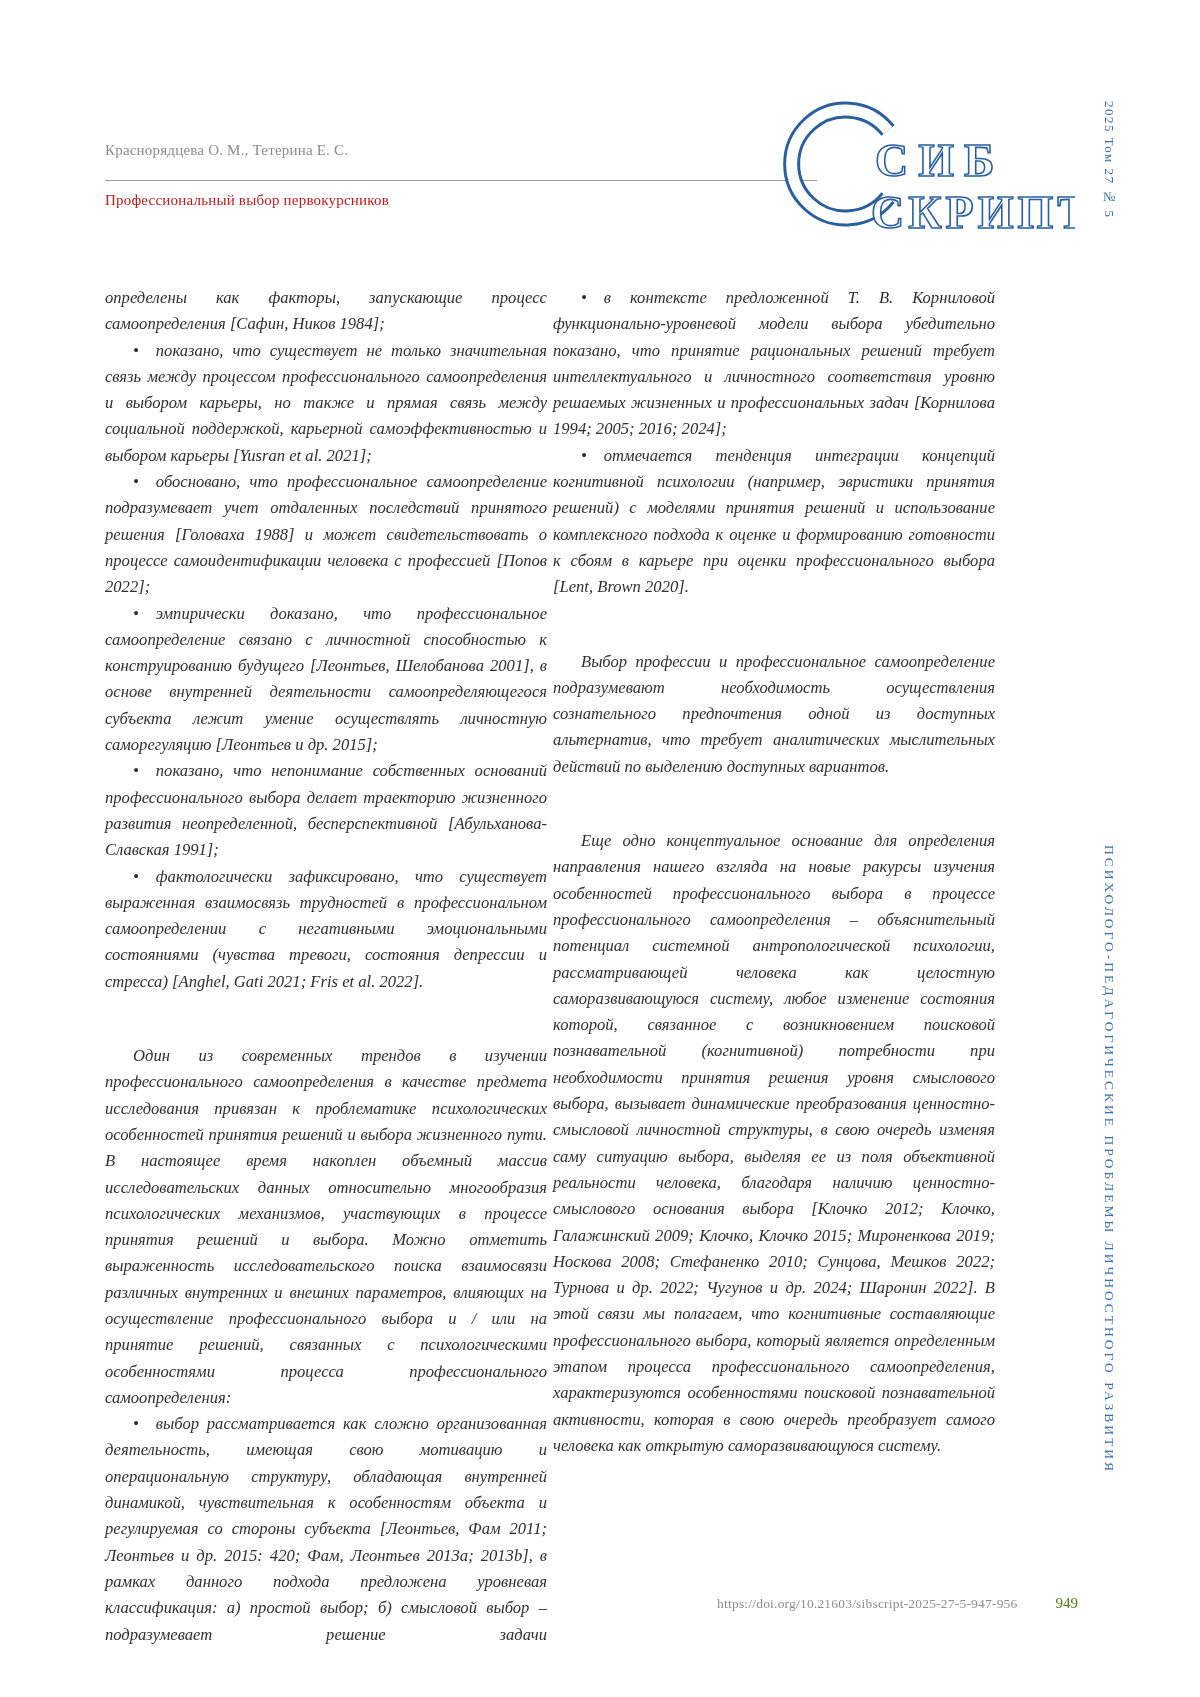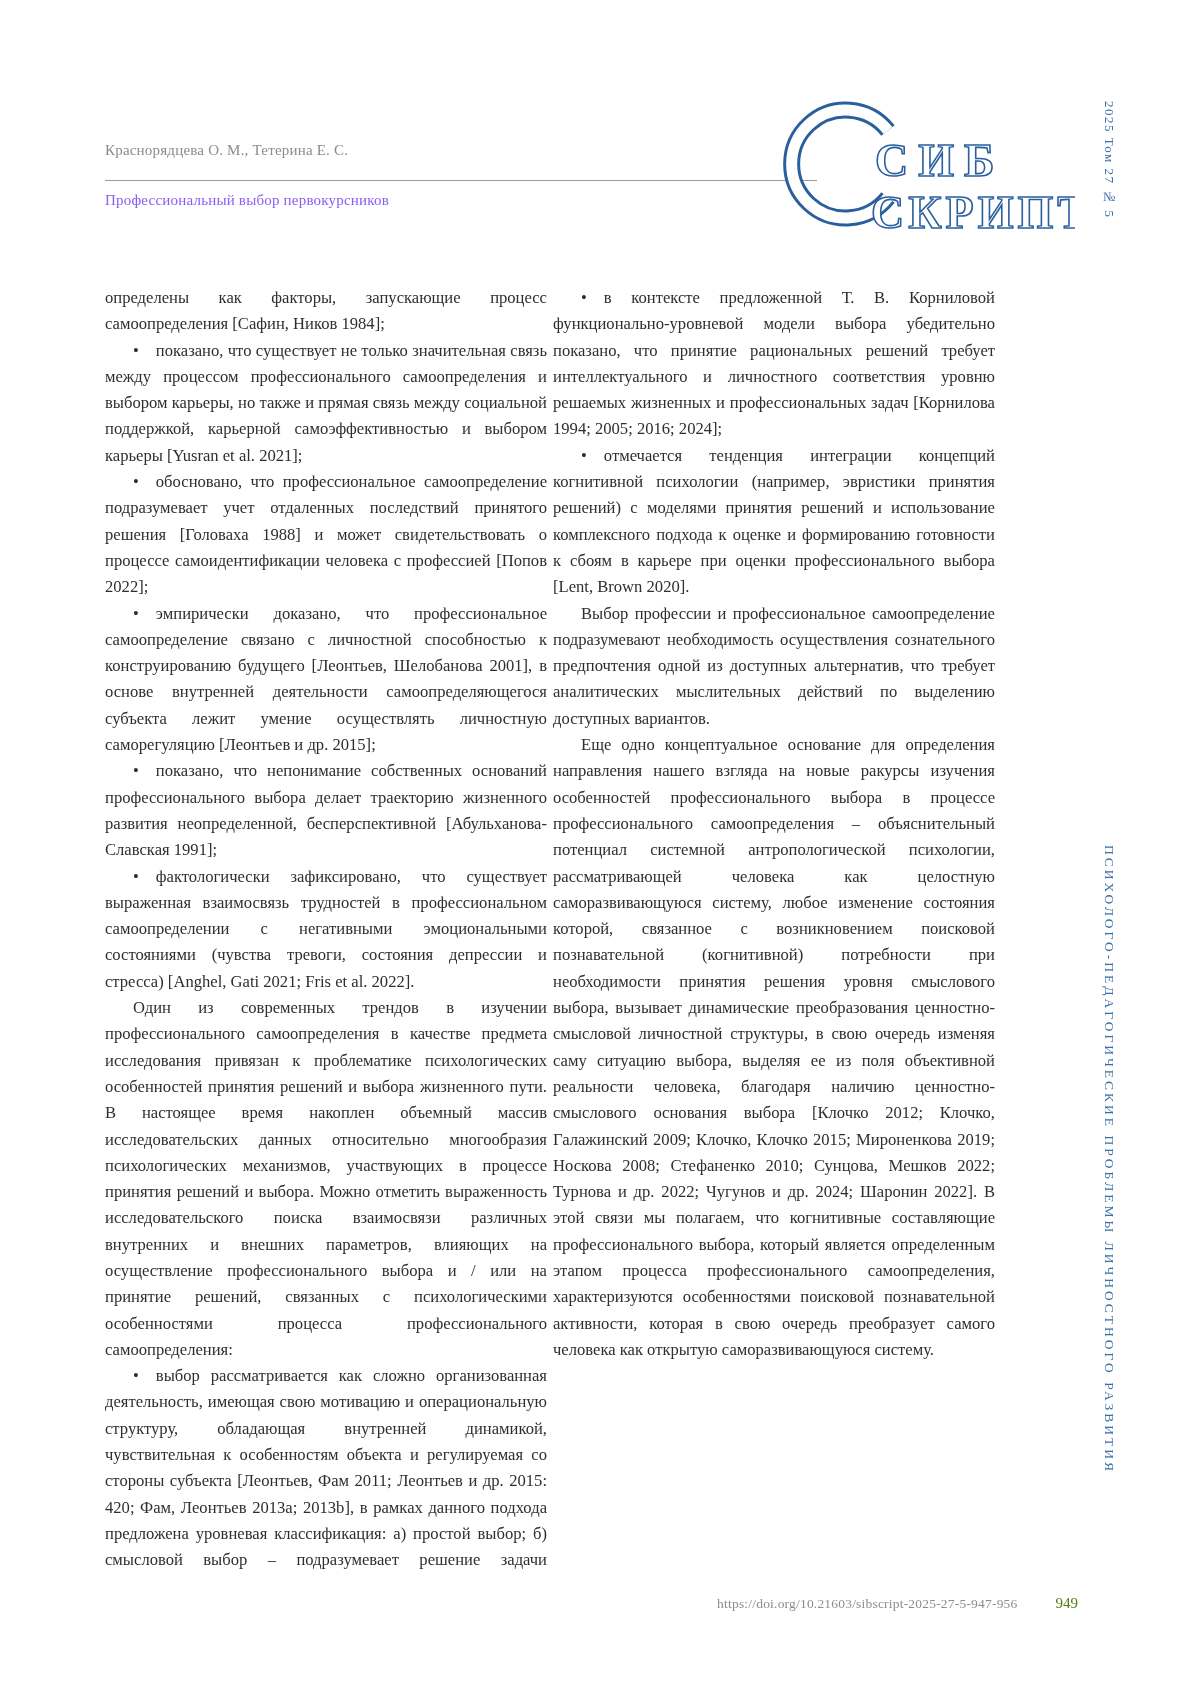--- a/index.html
+++ b/index.html
@@ -12,21 +12,21 @@
   .authors{
     position:absolute;left:105px;top:142px;
     font-size:15px;color:#8b8b8b;letter-spacing:.2px;
   }
   .rule{
     position:absolute;left:105px;top:180px;width:712px;height:0;
     border-top:1px solid #9a9a9a;
   }
   .running-title{
     position:absolute;left:105px;top:192px;
-    font-size:15px;color:#8b5cf6;letter-spacing:.2px;
+    font-size:15px;color:#b91c1c;letter-spacing:.2px;
   }
   
   .logo{position:absolute;left:775px;top:96px;width:300px;height:142px;}
   .logo text{
     font-family:"Liberation Serif","DejaVu Serif",serif;
     font-weight:bold;
   }
   
   .vert{
     position:absolute;left:1101px;
@@ -37,22 +37,22 @@
   .vert.issue{top:101px;letter-spacing:1.5px;font-size:13px;}
   .vert.section{top:845px;letter-spacing:3px;}
   
   .col{
     position:absolute;top:285px;width:442px;
     font-size:16.6px;line-height:26.3px;color:#2e2e2e;
     text-align:justify;
   }
   .col.left{left:105px;}
   .col.right{left:553px;}
-  .col p{margin:0;padding:0;}
-  .col p.indent{text-indent:28px;}
+  .col p{margin:0;padding:0;font-style:italic;}
+  .col p.indent{text-indent:28px;margin-top:48px;}
   .col p.bullet{text-indent:28px;}
   .col p.plain{text-indent:0;}
   .col p.jlast{text-align-last:justify;}
   .blt{margin-right:17px;}
   
   .footer{
     position:absolute;left:600px;top:1595px;width:478px;
     display:flex;justify-content:flex-end;align-items:baseline;gap:38px;
   }
   .doi{font-size:13.5px;color:#8d8d8d;letter-spacing:.2px;}

